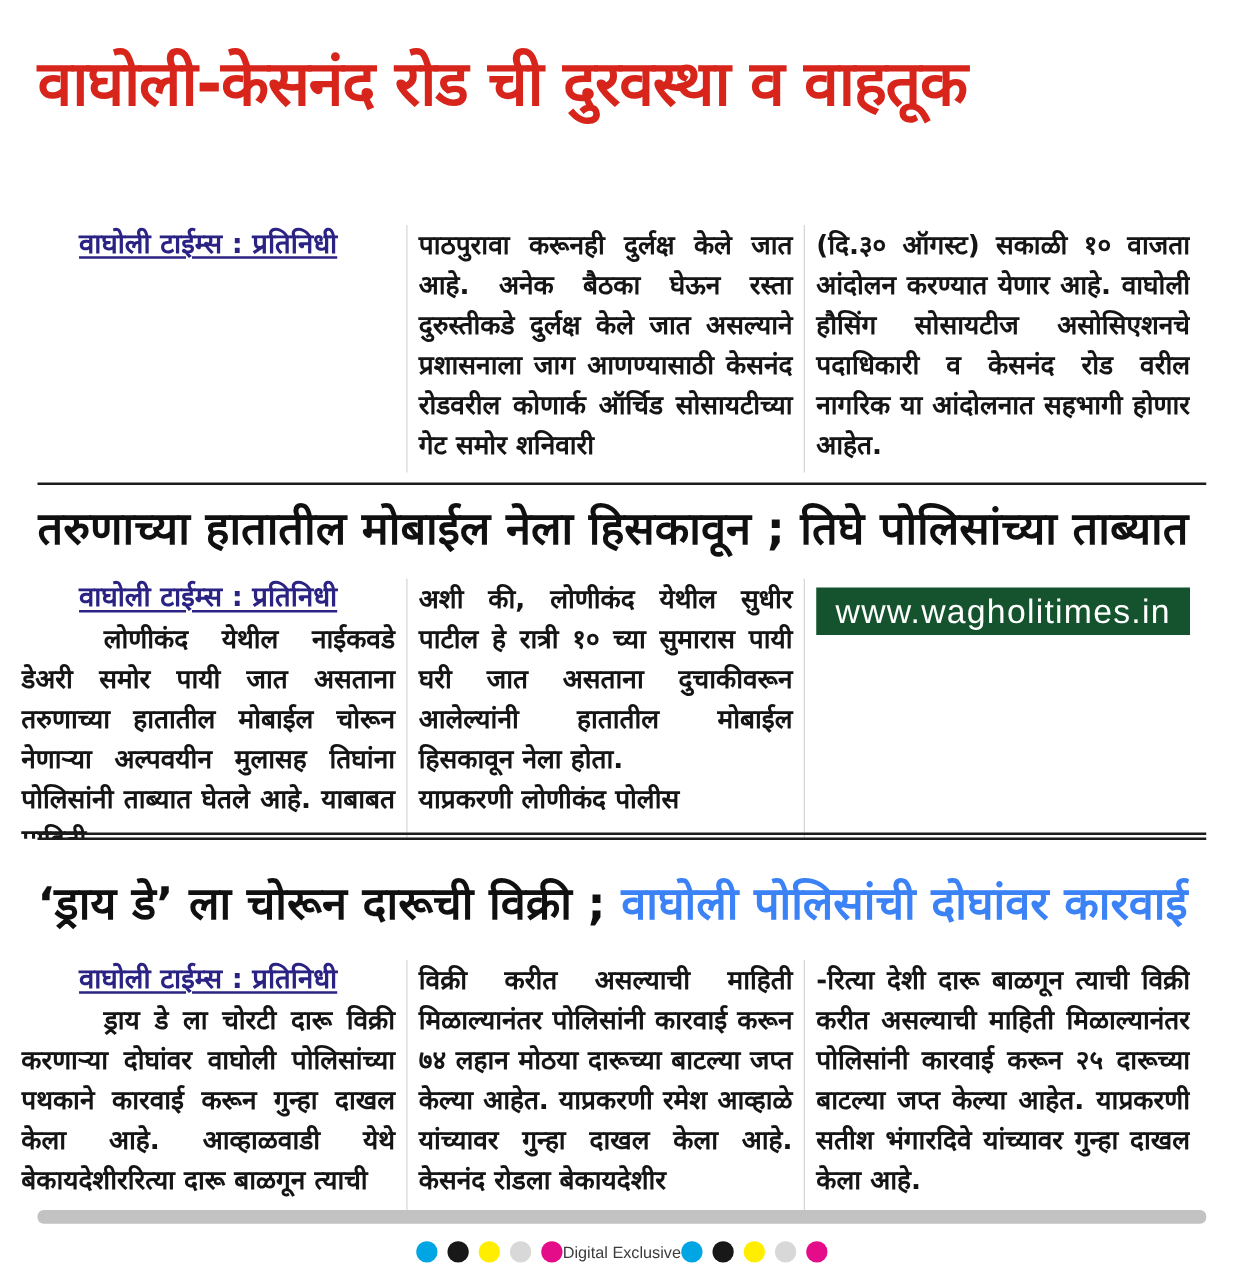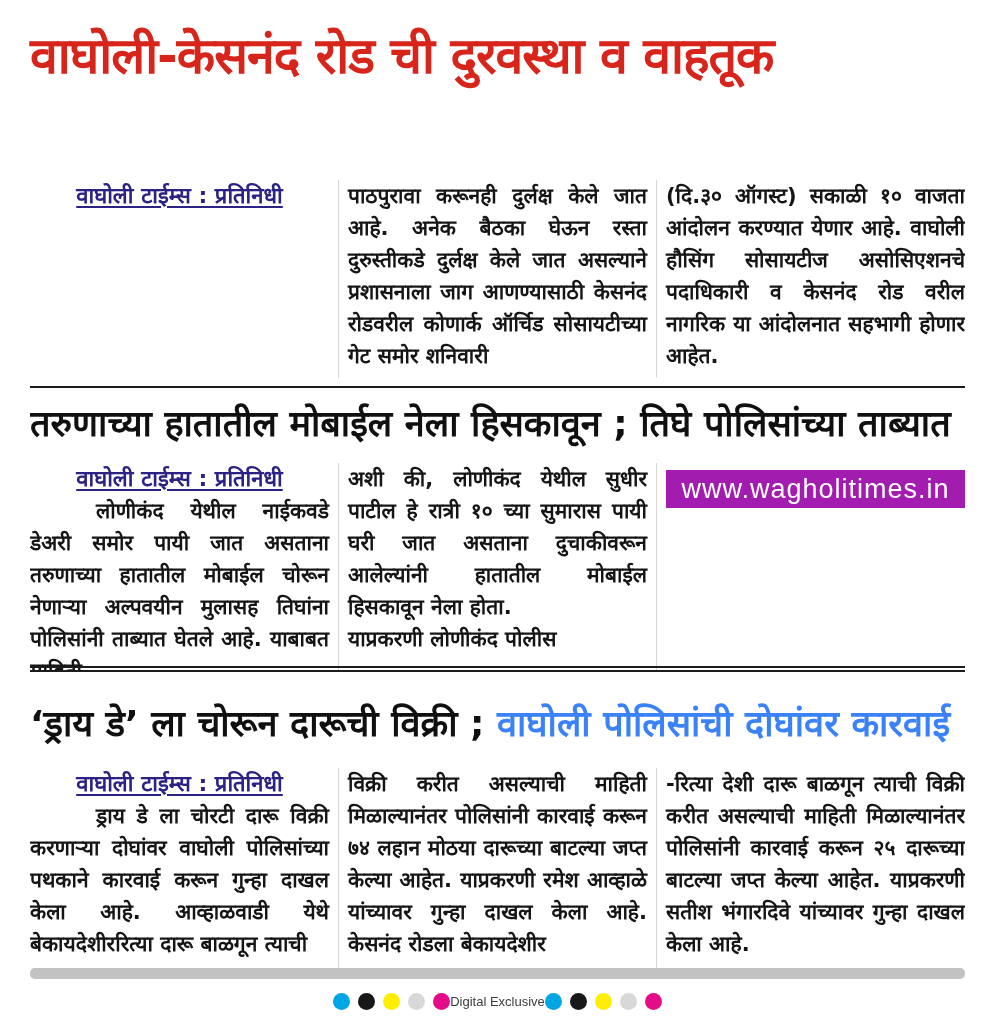--- a/index.html
+++ b/index.html
@@ -1,26 +1,26 @@
 <!DOCTYPE html>
 <html><head>
 <meta charset="utf-8">
 <style>
   * { margin:0; padding:0; box-sizing:border-box; }
   html,body { width:992px; background:#ffffff; }
   body { font-family:"DejaVu Sans", sans-serif; }
   .sheet { position:relative; width:992px; height:1024px; background:#ffffff; overflow:hidden; }
 
   .headline-main {
-    position:absolute; left:30px; top:22px; width:935px;
+    position:absolute; left:30px; top:33px; width:935px;
     color:#d8251c; font-weight:bold; font-size:50px; line-height:68px;
     letter-spacing:-1px; white-space:nowrap;
   }
 
-  .columns { position:absolute; left:30px; width:935px; display:flex; }
+  .columns { position:absolute; left:17px; width:935px; display:flex; }
   .col {
     flex:1 1 0; overflow:hidden;
     font-size:21px; line-height:32px; font-weight:bold; color:#151515;
     text-align:justify; padding:0 9px;
   }
   .col:first-child { padding-left:0; }
   .col:last-child  { padding-right:0; }
   .col + .col { border-left:1px solid #d6d6d6; }
 
   .byline {
@@ -45,21 +45,21 @@
   }
   .headline-2 { top:398px; }
   .headline-3 { top:698px; }
   .headline-3 .black-part   { color:#101010; }
   .headline-3 .magenta-part { color:#3b82f6; }
 
   .tagline-right { text-align:left; padding-right:6px; }
 
   .banner {
     margin-top:7px; height:38px; line-height:38px;
-    background:#a21caf; color:#ffffff; text-align:center;
+    background:#14532d; color:#ffffff; text-align:center;
     font-family:"Liberation Sans", sans-serif; font-size:27px; font-weight:normal;
     letter-spacing:1px;
   }
 
   .gray-bar { position:absolute; left:30px; top:968px; width:935px; height:11px;
               background:#c2c2c2; border-radius:5px; }
 
   .footer-row { position:absolute; left:30px; top:988px; width:935px; height:26px;
                 display:flex; align-items:center; justify-content:center; }
   .dots { display:flex; gap:8px; }

